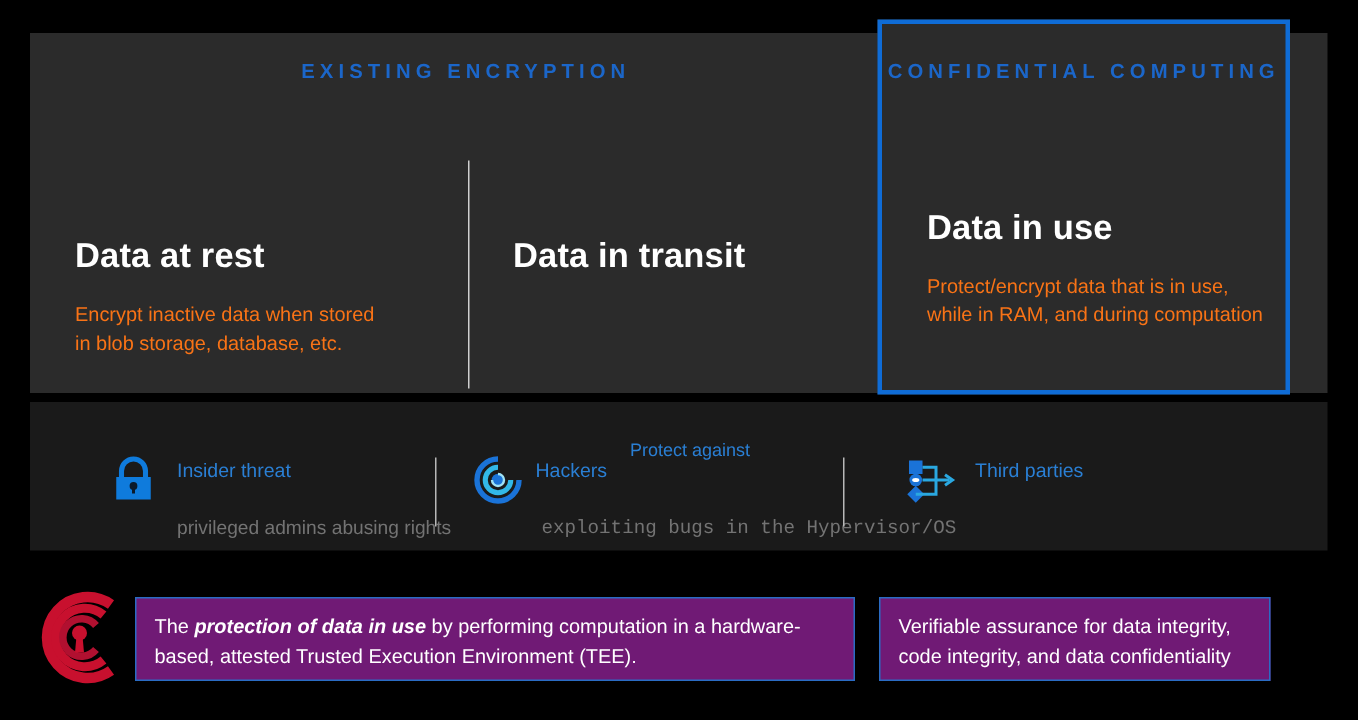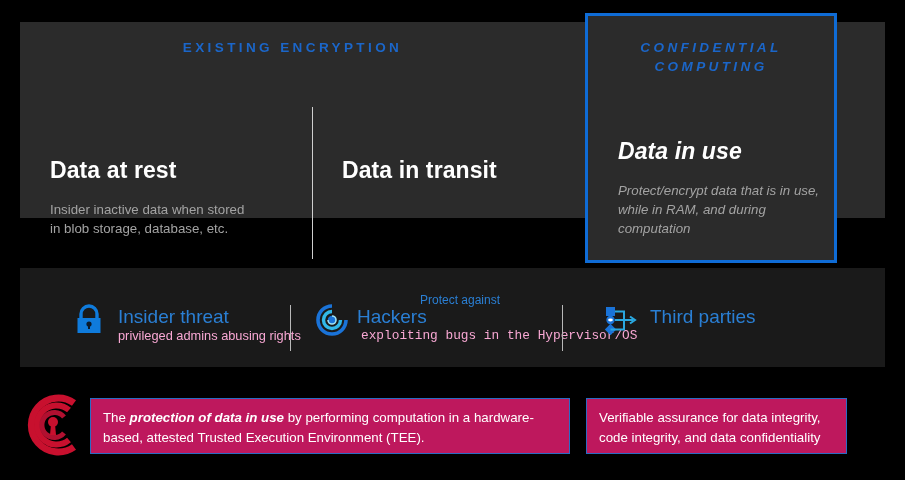--- a/index.html
+++ b/index.html
@@ -15,45 +15,44 @@
     color: #ffffff;
     position: relative;
   }
 
   
   #top-panel {
     position: absolute;
     left: 20px;
     top: 22px;
     width: 865px;
-    height: 196px;
+    height: 240px;
     background: #2b2b2b;
     box-sizing: border-box;
   }
 
   .col {
     position: absolute;
     top: 0;
     height: 100%;
     box-sizing: border-box;
   }
   #col-rest    { left: 0px;   width: 292px; }
   #col-transit { left: 292px; width: 273px; }
 
   
   #cc-box {
     position: absolute;
     left: 585px;
     top: 13px;
-    width: 252px;
+    width: 275px;
     height: 250px;
     border: 3px solid #0f6cd6;
     background: #2b2b2b;
     box-sizing: border-box;
-    font-style: italic;
   }
 
   .eyebrow {
     position: absolute;
     width: 100%;
     text-align: center;
     top: 38px;
     font-size: 13.5px;
     font-weight: 700;
     letter-spacing: 3.4px;
@@ -71,21 +70,21 @@
     letter-spacing: 0.1px;
     white-space: nowrap;
   }
   .subline {
     position: absolute;
     left: 30px;
     top: 178px;
     font-size: 13.3px;
     font-weight: 400;
     line-height: 19px;
-    color: #a3a3a3;
+    color: #f97316;
     white-space: pre-line;
   }
 
   #divider-top {
     position: absolute;
     left: 292px;
     top: 85px;
     width: 1px;
     height: 152px;
     background: #cfcfcf;
@@ -118,35 +117,35 @@
     width: 34px;
     height: 34px;
   }
   #threat-hackers .threat-icon { left: 14px; }
   #threat-third   .threat-icon { left: 22px; }
 
   .threat-title {
     position: absolute;
     left: 68px;
     top: 38px;
-    font-size: 19px;
+    font-size: 13px;
     font-weight: 400;
     color: #2a7fd4;
     white-space: nowrap;
   }
   #threat-hackers .threat-title { left: 56px; text-align: right; }
   #threat-third   .threat-title { left: 68px; }
 
   .threat-desc {
     position: absolute;
     left: 68px;
-    top: 60px;
+    top: 76px;
     font-size: 12.8px;
     font-weight: 400;
-    color: #f9a8d4;
+    color: #737373;
     white-space: nowrap;
   }
   #threat-hackers .threat-desc { left: 60px; font-family: Liberation Mono, monospace; }
   #threat-third   .threat-desc { left: 68px; }
 
   #protect-against {
     position: absolute;
     left: 370px;
     top: 293px;
     width: 180px;
@@ -172,21 +171,21 @@
     left: 22px;
     top: 393px;
     width: 62px;
     height: 64px;
   }
 
   .bottom-box {
     position: absolute;
     top: 398px;
     height: 56px;
-    background: #be185d;
+    background: #701a75;
     border: 1px solid #2a6cc4;
     box-sizing: border-box;
   }
   #bottom-box-1 { left: 90px;  width: 480px; }
   #bottom-box-2 { left: 586px; width: 261px; }
 
   .bottom-text {
     position: absolute;
     left: 12px;
     top: 9px;
@@ -200,32 +199,32 @@
     font-style: italic;
   }
 </style>
 </head>
 <body>
 
 <div id="top-panel">
 
   <div class="col" id="col-rest">
     <div class="headline">Data at rest</div>
-    <div class="subline">Insider inactive data when stored
+    <div class="subline">Encrypt inactive data when stored
 in blob storage, database, etc.</div>
   </div>
 
   <div class="col" id="col-transit">
     <div class="headline">Data in transit</div>
   </div>
 
   <div id="divider-top"></div>
 </div>
 
-<div class="eyebrow" style="left:20px; top:38px; width:545px;">EXISTING
+<div class="eyebrow" style="left:20px; top:38px; width:545px;padding-left:18px;">EXISTING
 ENCRYPTION</div>
 
 <div id="cc-box">
   <div class="eyebrow" style="top:22px;">CONFIDENTIAL
 COMPUTING</div>
   <div class="headline" style="left:30px; top:122px;">Data in use</div>
   <div class="subline" style="left:30px; top:165px;">Protect/encrypt data that is in use,
 while in RAM, and during computation</div>
 </div>
 

